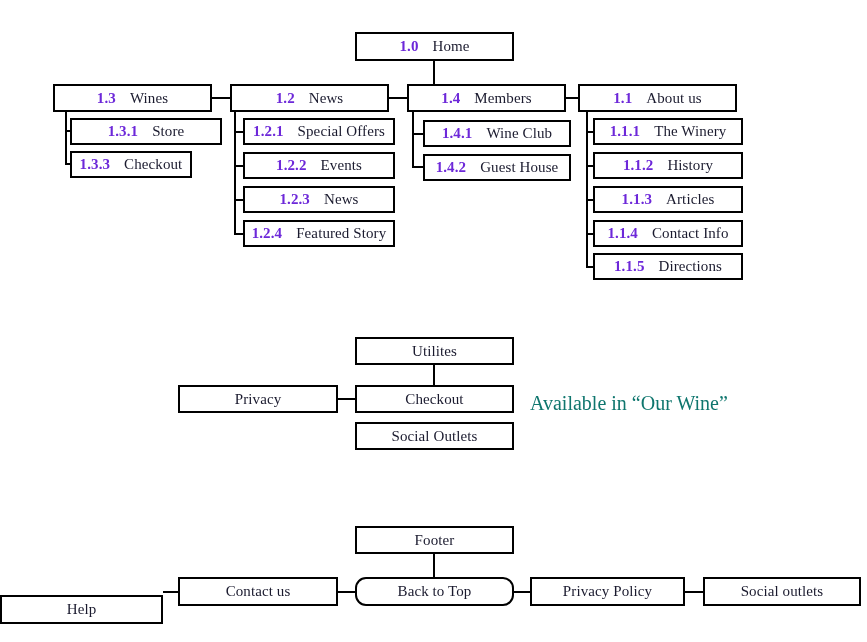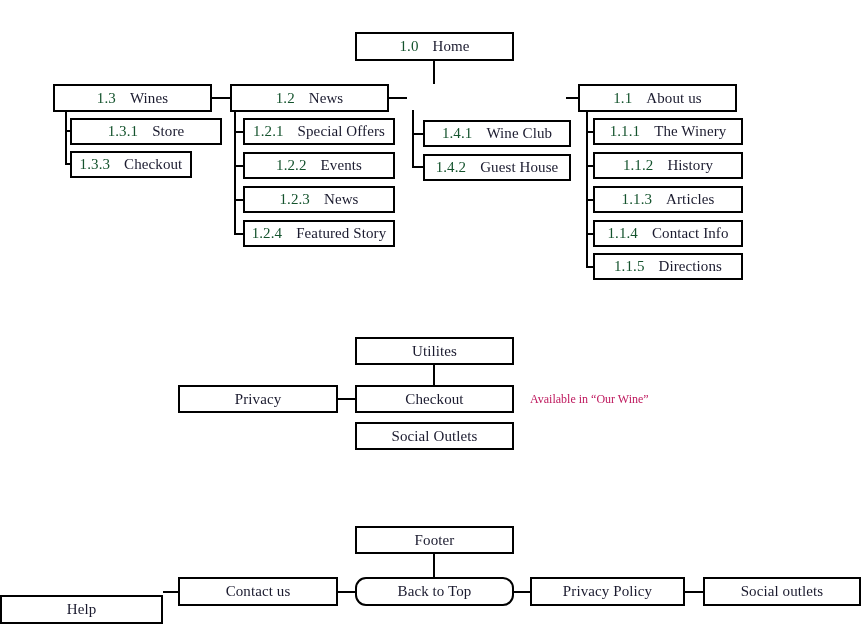--- a/index.html
+++ b/index.html
@@ -25,22 +25,23 @@
     box-sizing: border-box;
     border: 2px solid #000000;
     background: #ffffff;
     display: flex;
     align-items: center;
     justify-content: center;
     white-space: nowrap;
     z-index: 3;
   }
   .node .num {
-    color: #14532d;
+    color: #6d28d9;
     display: inline-block;
+    font-weight: bold;
   }
   .node .lbl {
     display: inline-block;
   }
   .node .num + .lbl {
     margin-left: 14px;
   }
   .node-text {
     font-size: 15px;
     line-height: 1;
@@ -50,23 +51,23 @@
   .conn {
     position: absolute;
     background: #000000;
     z-index: 1;
   }
   .conn-v { width: 2px; }
   .conn-h { height: 2px; }
   
   .note {
     position: absolute;
-    font-size: 12px;
+    font-size: 20px;
     line-height: 1;
-    color: #be185d;
+    color: #0f766e;
     white-space: nowrap;
     z-index: 3;
   }
 </style>
 </head>
 <body>
 
 <div id="canvas">
 
   <div class="node" style="left:355px; top:32px; width:159px; height:29px;">
@@ -78,20 +79,25 @@
   <div class="conn conn-v" style="left:433px; top:61px; width:2px; height:23px;"></div>
 
   <div class="node" style="left:53px; top:84px; width:159px; height:28px;">
     <span class="node-text">
       <span class="num">1.3</span><span class="lbl">Wines</span>
     </span>
   </div>
   <div class="node" style="left:230px; top:84px; width:159px; height:28px;">
     <span class="node-text">
       <span class="num">1.2</span><span class="lbl">News</span>
+    </span>
+  </div>
+  <div class="node" style="left:407px; top:84px; width:159px; height:28px;">
+    <span class="node-text">
+      <span class="num">1.4</span><span class="lbl">Members</span>
     </span>
   </div>
   <div class="node" style="left:578px; top:84px; width:159px; height:28px;">
     <span class="node-text">
       <span class="num">1.1</span><span class="lbl">About us</span>
     </span>
   </div>
 
   <div class="conn conn-h" style="left:212px; top:97px; width:18px; height:2px;"></div>
   <div class="conn conn-h" style="left:389px; top:97px; width:18px; height:2px;"></div>

